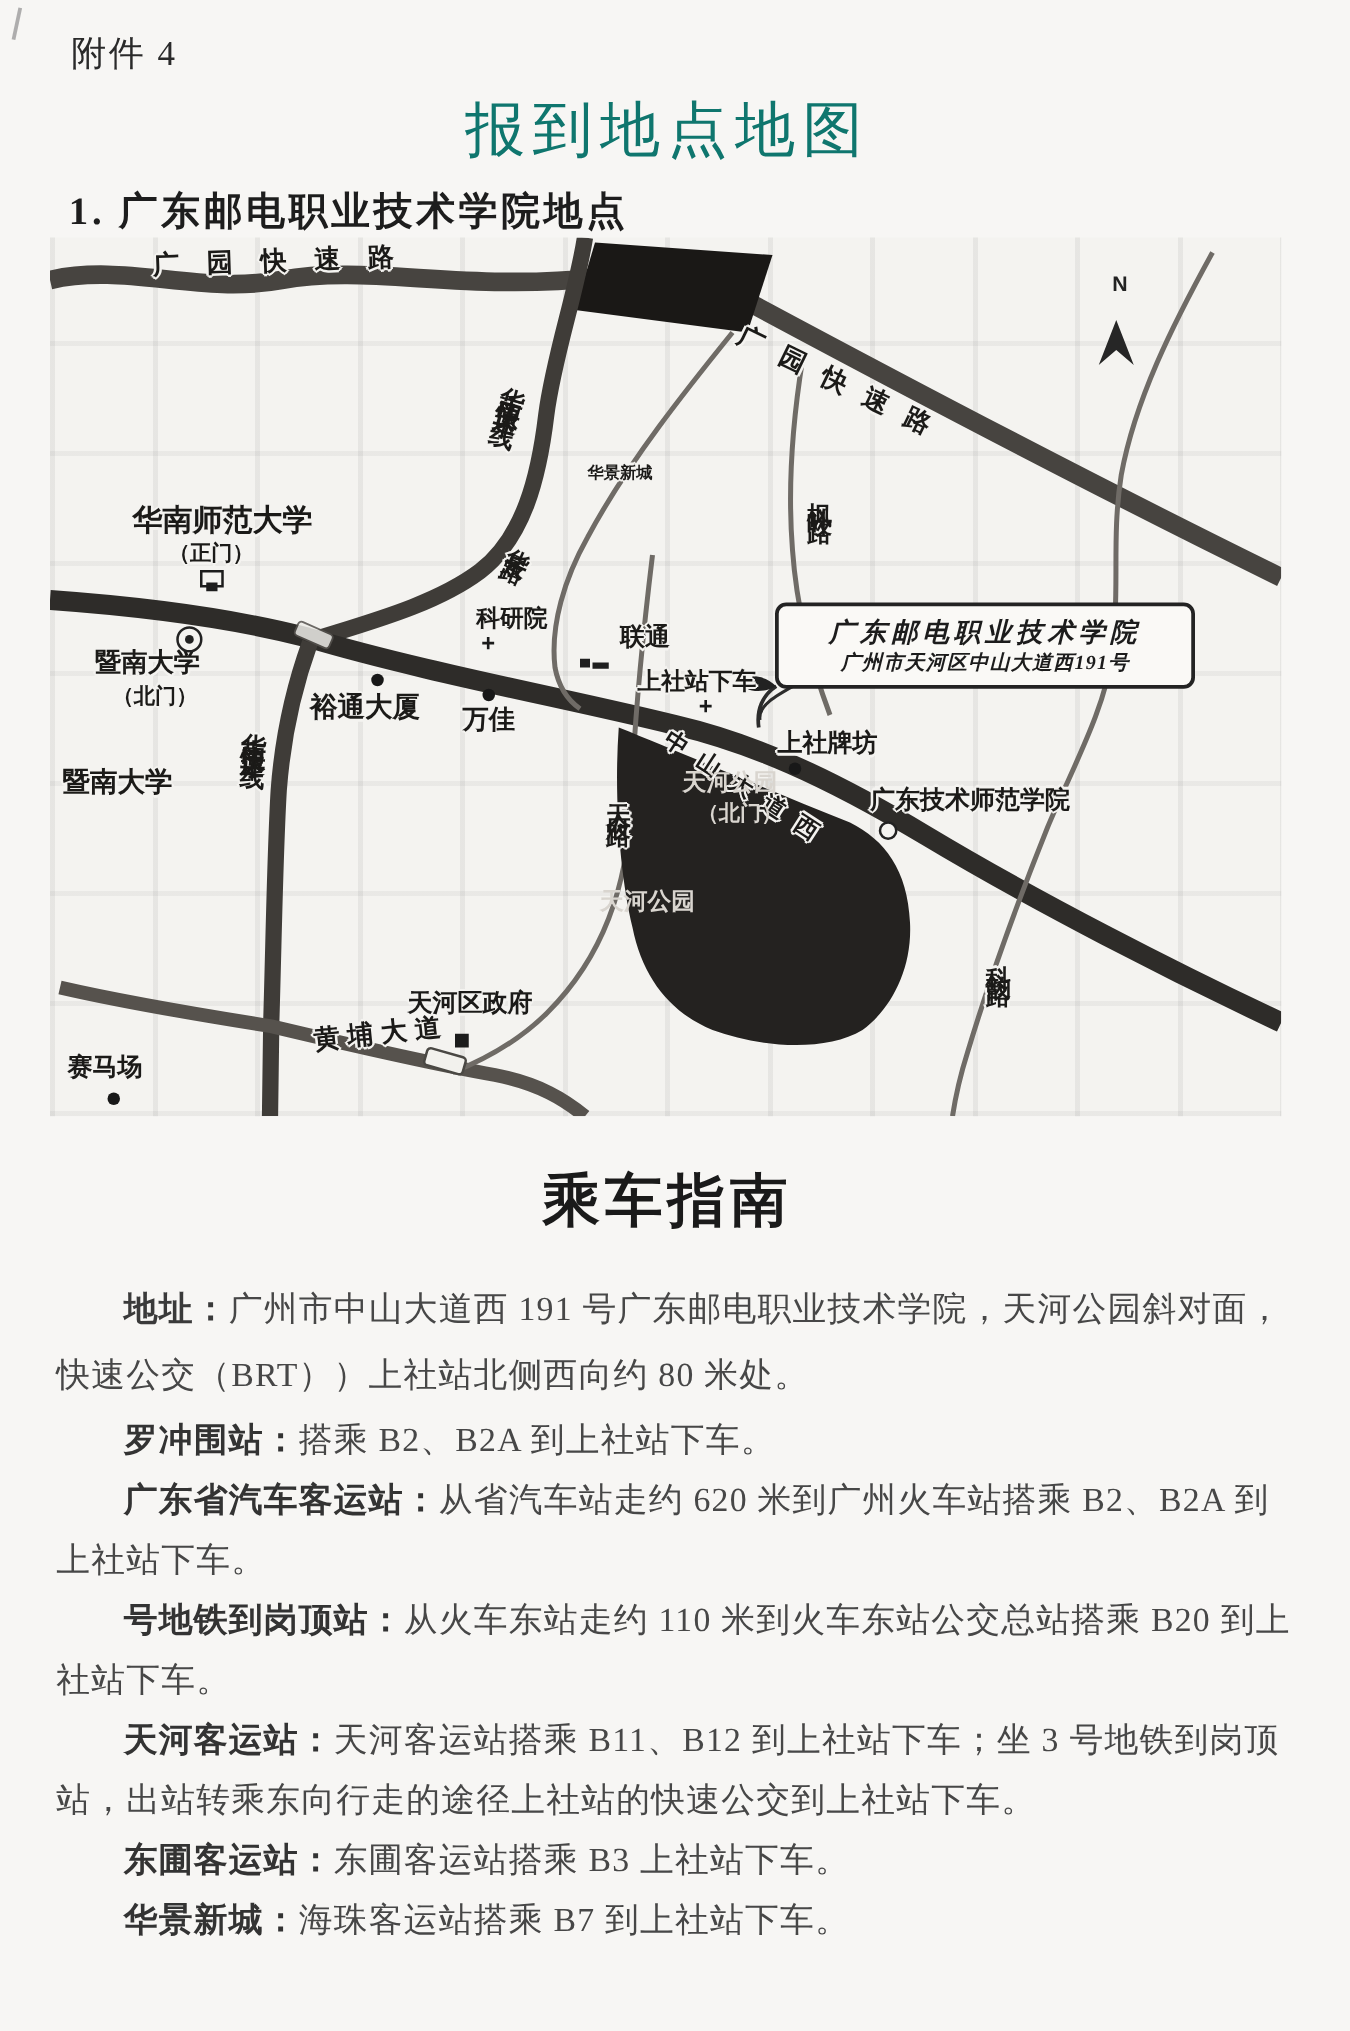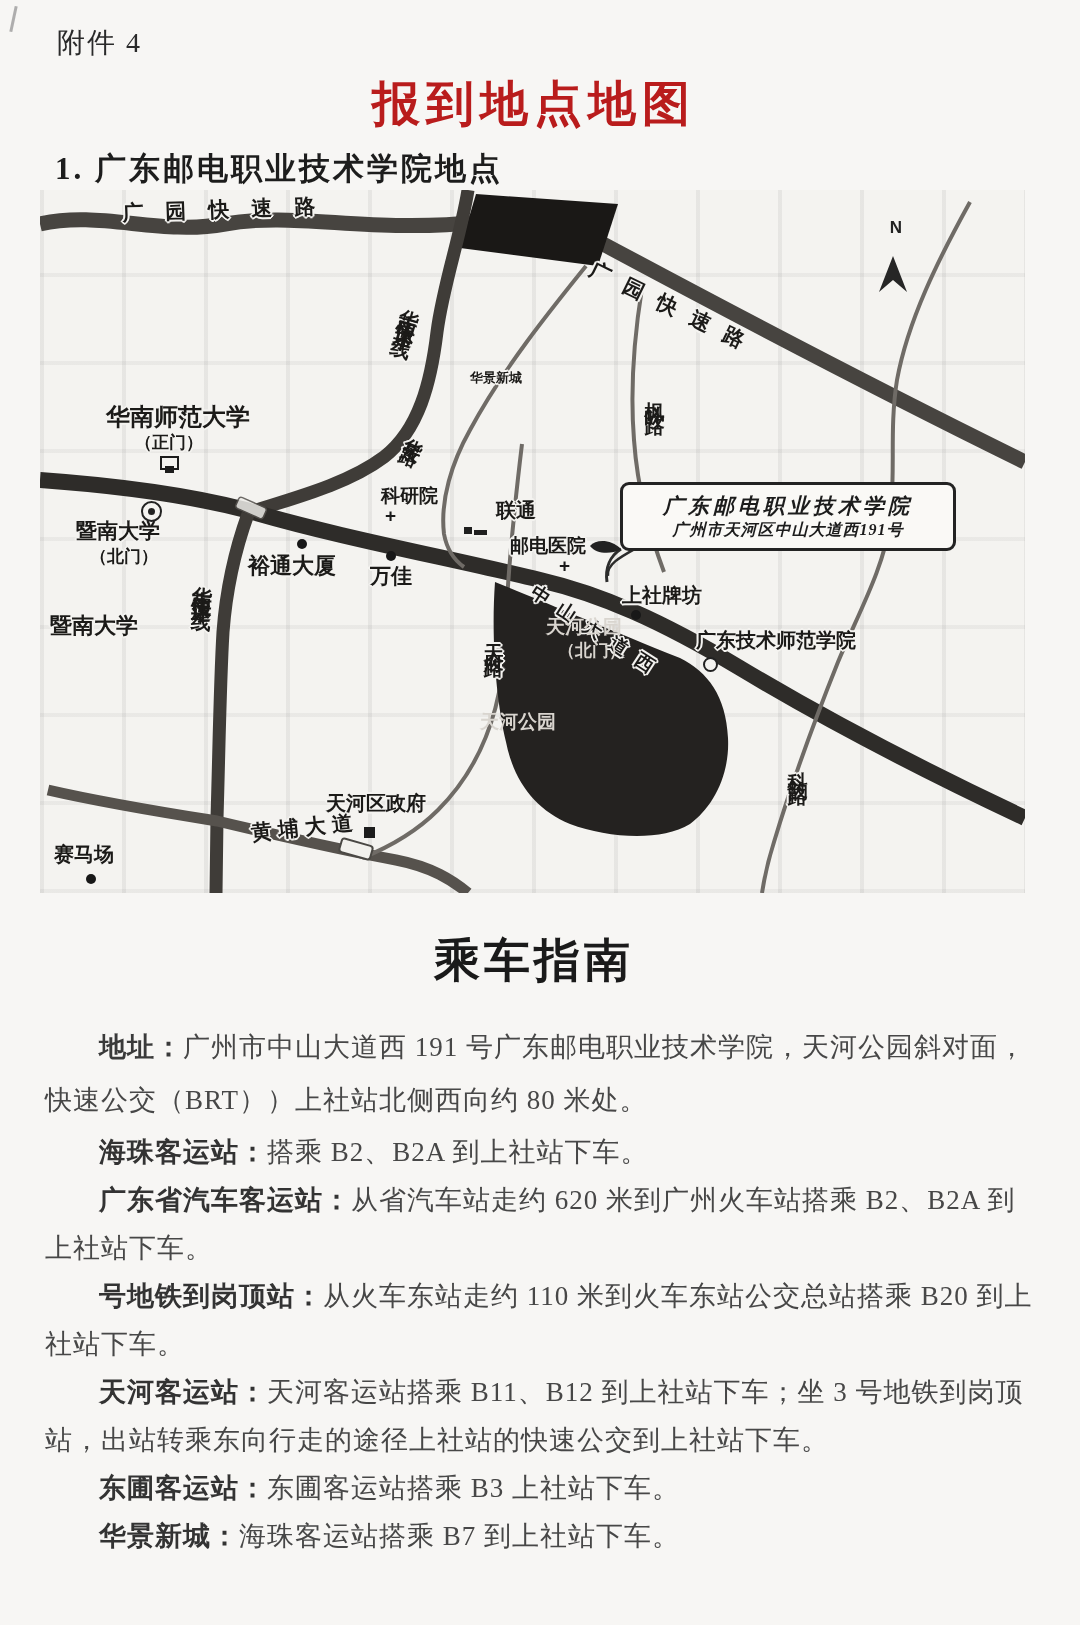--- a/index.html
+++ b/index.html
@@ -4,21 +4,21 @@
 <style>
   html,body{margin:0;padding:0;}
   body{
     width:1080px;height:1625px;position:relative;overflow:hidden;
     background:#f7f6f4;
     font-family:"Liberation Serif","DejaVu Serif",serif;
     color:#3e3e3e;
   }
   .scan-mark{position:absolute;left:12px;top:6px;width:3px;height:26px;background:#8f8f8f;transform:rotate(12deg);opacity:.7;}
   .attachment{position:absolute;left:57px;top:24px;font-size:28px;color:#2a2a2a;letter-spacing:2px;}
-  .doc-title{position:absolute;left:0;top:72px;width:1068px;text-align:center;font-size:48px;font-weight:bold;color:#b91c1c;letter-spacing:6px;}
+  .doc-title{position:absolute;left:0;top:72px;width:1068px;text-align:center;font-size:48px;font-weight:normal;color:#0f766e;letter-spacing:6px;}
   .section1{position:absolute;left:55px;top:148px;font-size:31px;font-weight:bold;color:#1d1d1d;letter-spacing:3px;}
 
   
   .map{
     position:absolute;left:40px;top:190px;width:985px;height:703px;overflow:hidden;
     background-color:#f4f3f0;
     background-image:
       repeating-linear-gradient(90deg, rgba(110,110,110,.10) 0 4px, transparent 4px 82px),
       repeating-linear-gradient(0deg, rgba(110,110,110,.08) 0 4px, transparent 4px 88px);
   }
@@ -118,21 +118,21 @@
     <span class="maplabel" style="left: 210px; top: 632px; font-size: 21px; letter-spacing: 6px; transform: rotate(-6deg);">黄埔大道</span>
     <span class="maplabel" style="left: 498px; top: 392px; font-size: 19px; letter-spacing: 12px; transform: rotate(33deg);">中山大道西</span>
     <span class="maplabel" style="left: 66px; top: 214px; font-size: 24px;">华南师范大学</span>
     <span class="maplabel" style="left: 95px; top: 244px; font-size: 17px;">（正门）</span>
     <span class="maplabel" style="left: 36px; top: 330px; font-size: 21px;">暨南大学</span>
     <span class="maplabel" style="left: 50px; top: 358px; font-size: 17px;">（北门）</span>
     <span class="maplabel" style="left: 10px; top: 424px; font-size: 22px;">暨南大学</span>
     <span class="maplabel" style="left: 430px; top: 182px; font-size: 13px; font-family: Liberation Mono, monospace;">华景新城</span>
     <span class="maplabel" style="left: 341px; top: 296px; font-size: 19px;">科研院</span>
     <span class="maplabel" style="left: 432px; top: 310px; font-size: 20px; margin-left: 24px;">联通</span>
-    <span class="maplabel" style="left: 470px; top: 346px; font-size: 19px;">邮电医院</span>
+    <span class="maplabel" style="left: 470px; top: 346px; font-size: 19px;">上社站下车</span>
     <span class="maplabel" style="left: 208px; top: 364px; font-size: 22px;">裕通大厦</span>
     <span class="maplabel" style="left: 330px; top: 375px; font-size: 21px;">万佳</span>
     <span class="maplabel" style="left: 582px; top: 395px; font-size: 20px;">上社牌坊</span>
     <span class="maplabel" style="left: 656px; top: 440px; font-size: 20px;">广东技术师范学院</span>
     <span class="maplabel" style="left: 286px; top: 603px; font-size: 20px;">天河区政府</span>
     <span class="maplabel" style="left: 14px; top: 654px; font-size: 20px;">赛马场</span>
     <span class="maplabel white" style="left: 506px; top: 427px; font-size: 19px;">天河公园</span>
     <span class="maplabel white" style="left: 518px; top: 452px; font-size: 17px;">（北门）</span>
     <span class="maplabel white" style="left: 440px; top: 522px; font-size: 19px;">天河公园</span>
     <div class="mk mk-gate" style="left: 120px; top: 266px;"></div>
@@ -146,21 +146,21 @@
     <div class="mk mk-circle" style="left: 663px; top: 467px;"></div>
     <div class="mk mk-square" style="left: 324px; top: 637px;"></div>
     <div class="mk mk-dot" style="left: 46px; top: 684px;"></div>
   </div>
 
 <h2 class="guide-title" style="margin:0;">乘车指南</h2>
 
 <p class="address"><b>地址：</b><span>广州市中山大道西 191 号广东邮电职业技术学院，天河公园斜对面，快速公交（BRT））上社站北侧西向约 80 米处。</span></p>
 
 <div class="routes">
-  <p><b>海珠客运站：</b><span>搭乘 B2、B2A 到上社站下车。</span></p>
+  <p><b>罗冲围站：</b><span>搭乘 B2、B2A 到上社站下车。</span></p>
 
   <p><b>广东省汽车客运站：</b><span>从省汽车站走约 620 米到广州火车站搭乘 B2、B2A 到上社站下车。</span></p>
 
   <p><b>号地铁到岗顶站：</b><span>从火车东站走约 110 米到火车东站公交总站搭乘 B20 到上社站下车。</span></p>
 
   <p><b>天河客运站：</b><span>天河客运站搭乘 B11、B12 到上社站下车；坐 3 号地铁到岗顶站，出站转乘东向行走的途径上社站的快速公交到上社站下车。</span></p>
 
 
   <p><b>东圃客运站：</b><span>东圃客运站搭乘 B3 上社站下车。</span></p>
 

